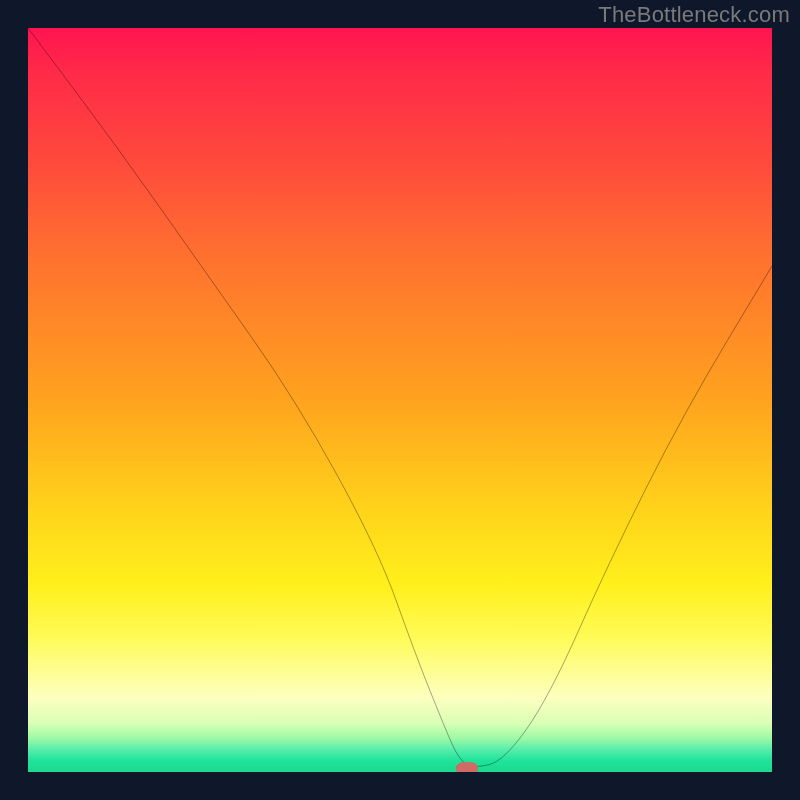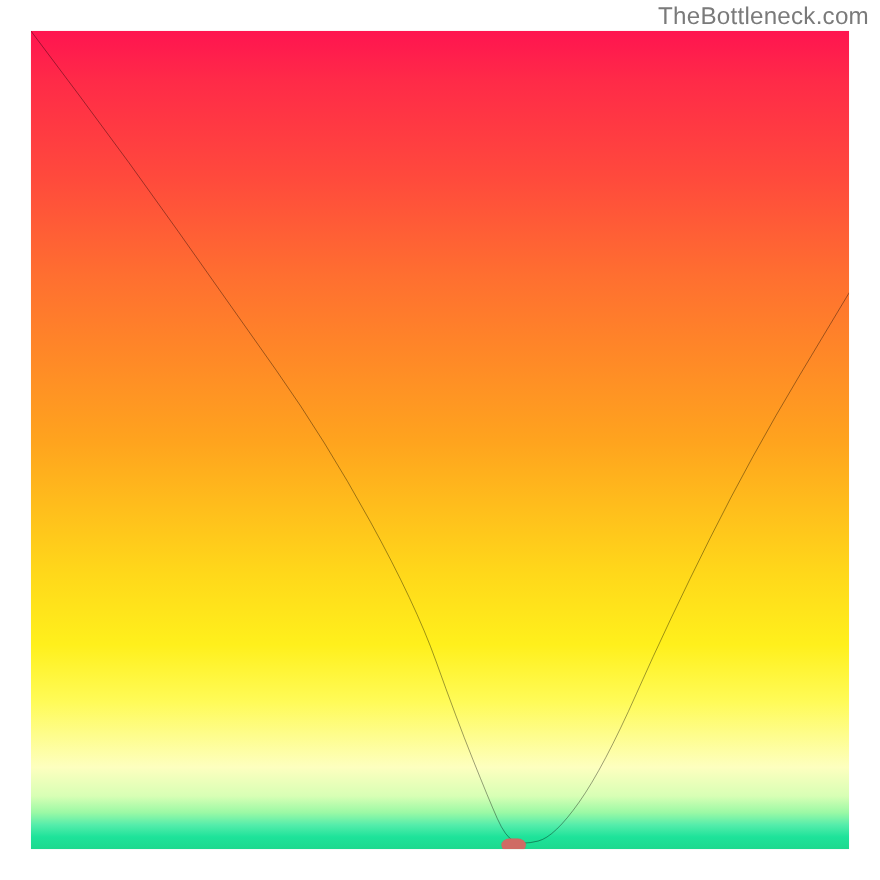--- a/index.html
+++ b/index.html
@@ -8,21 +8,21 @@
     width: 800px;
     height: 800px;
     background: #000;
     overflow: hidden;
     font-family: Arial, Helvetica, sans-serif;
   }
   .outer {
     position: relative;
     width: 800px;
     height: 800px;
-    background: #ffffff;
+    background: #0f172a;
   }
   .watermark {
     position: absolute;
     top: 2px;
     right: 10px;
     color: #7a7a7a;
     font-size: 22px;
     font-weight: 500;
     letter-spacing: 0.2px;
     z-index: 30;

